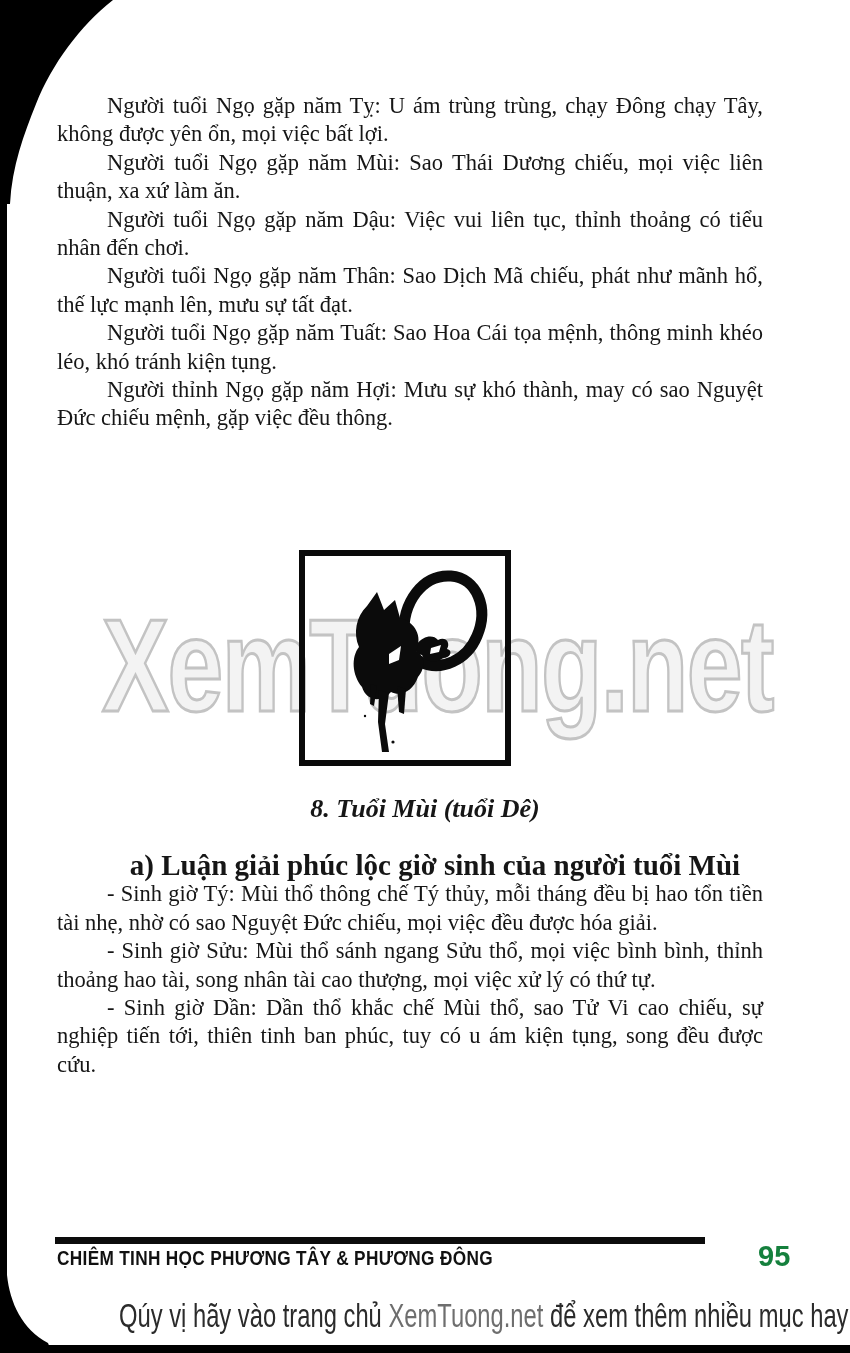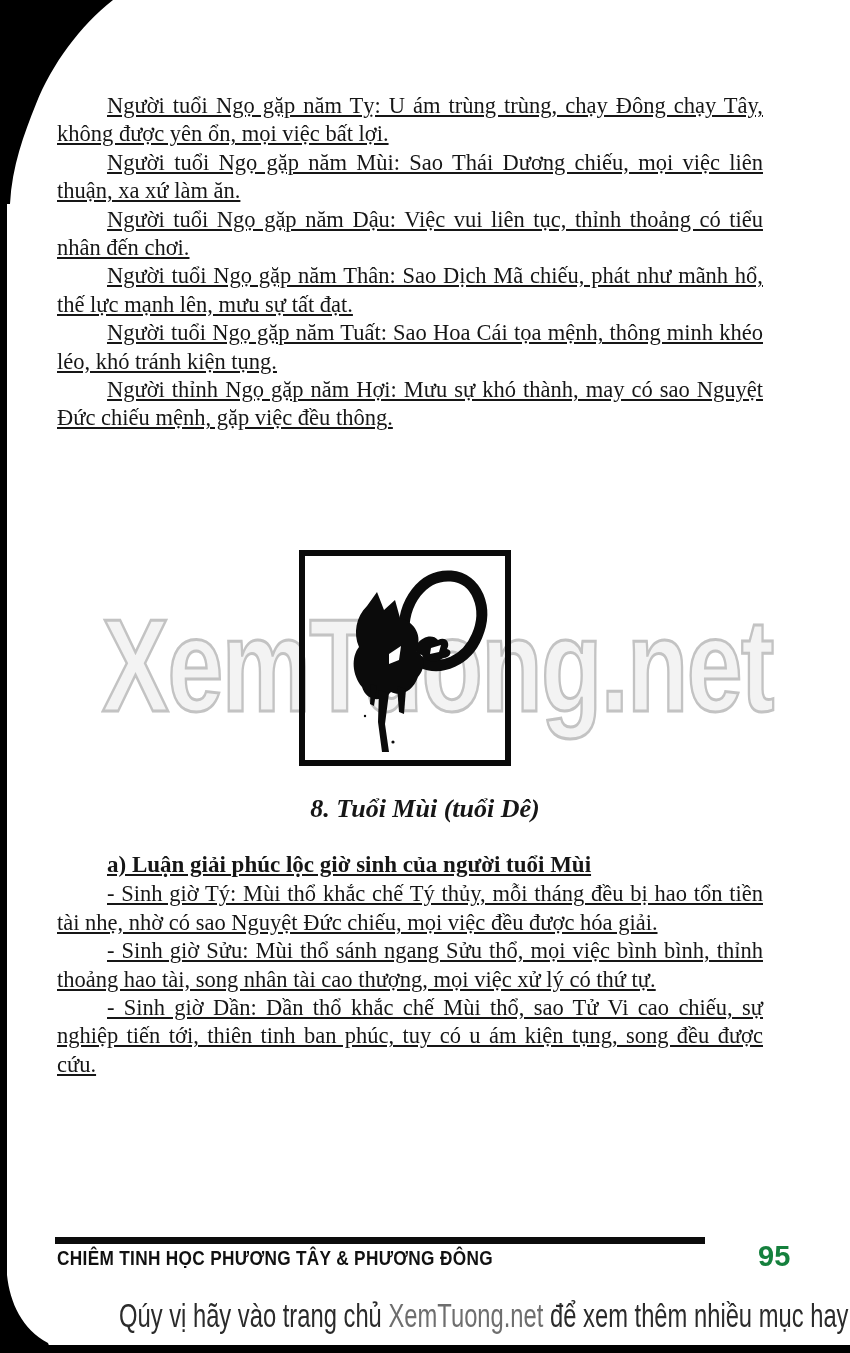--- a/index.html
+++ b/index.html
@@ -17,25 +17,25 @@
   .corner-svg { position:absolute; top:0; left:0; z-index:6; }
   .left-strip { position:absolute; left:0; top:195px; width:7px; height:1085px; background:#000; z-index:6; }
   .bl-curve-svg { position:absolute; left:0; top:1275px; z-index:6; }
   .bottom-strip { position:absolute; left:15px; right:0; top:1345px; height:8px; background:#000; z-index:6; }
   
   .text-col {
     position:absolute; left:57px; width:706px;
     font-size:22.5px; line-height:28.4px;
     text-align:justify;
   }
-  .text-col p { text-indent:50px;text-decoration:underline; }
+  .text-col p { text-indent:50px; }
   .sec-ngo { top:92px; }
   .sec-mui { top:851px; }
   .subheading {
-    font-weight:bold; font-size:23px; text-indent:38px; text-align:left;
+    font-weight:bold; font-size:29px; text-indent:38px; text-align:center;
     margin-bottom:1px;
   }
   
   .figure-box {
     position:absolute; left:299px; top:550px;
     width:212px; height:216px;
     border:6px solid #0a0a0a;
     background:transparent;
     z-index:3;
   }
@@ -134,21 +134,21 @@
       <path d="M 66 128 L 72 130 L 69 150 L 65 148 Z" fill="#0b0b0b"></path>
       <circle cx="88" cy="186" r="1.6" fill="#0b0b0b"></circle>
       <circle cx="60" cy="160" r="1.2" fill="#0b0b0b"></circle>
     </svg>
   </div>
 
   <div class="heading">8. Tuổi Mùi (tuổi Dê)</div>
 
   <div class="text-col sec-mui">
     <p class="subheading">a) Luận giải phúc lộc giờ sinh của người tuổi Mùi</p>
-    <p>- Sinh giờ Tý: Mùi thổ khắc chế Tý thủy, mỗi tháng đều bị hao tổn tiền tài nhẹ, nhờ có sao Nguyệt Đức chiếu, mọi việc đều được hóa giải.</p>
+    <p>- Sinh giờ Tý: Mùi thổ thông chế Tý thủy, mỗi tháng đều bị hao tổn tiền tài nhẹ, nhờ có sao Nguyệt Đức chiếu, mọi việc đều được hóa giải.</p>
     <p>- Sinh giờ Sửu: Mùi thổ sánh ngang Sửu thổ, mọi việc bình bình, thỉnh thoảng hao tài, song nhân tài cao thượng, mọi việc xử lý có thứ tự.</p>
     <p>- Sinh giờ Dần: Dần thổ khắc chế Mùi thổ, sao Tử Vi cao chiếu, sự nghiệp tiến tới, thiên tinh ban phúc, tuy có u ám kiện tụng, song đều được cứu.</p>
   </div>
 
   <div class="footer-rule"></div>
   <div class="footer-title">CHIÊM TINH HỌC PHƯƠNG TÂY &amp; PHƯƠNG ĐÔNG</div>
   <div class="page-number">95</div>
 
   <div class="bottom-banner"><span>Qúy vị hãy vào trang chủ </span><span class="banner-link">XemTuong.net</span><span> để xem thêm nhiều mục hay khác</span></div>
 

